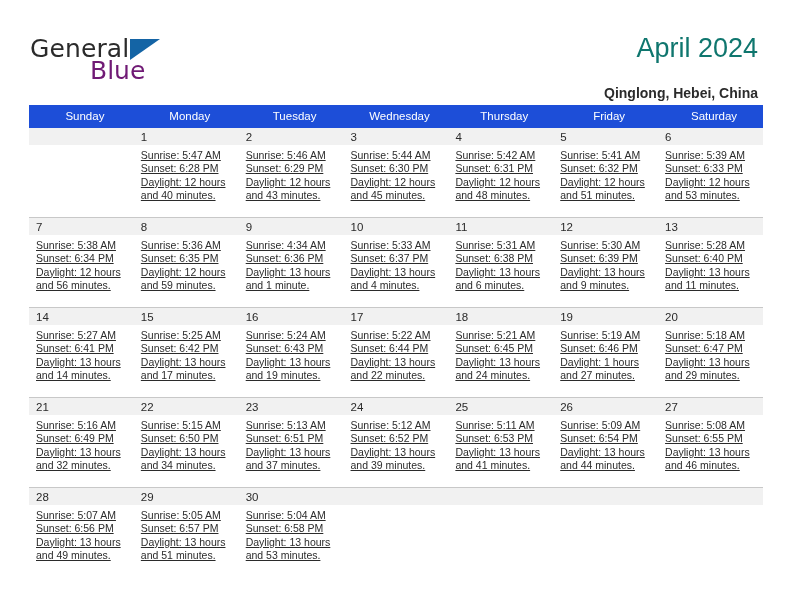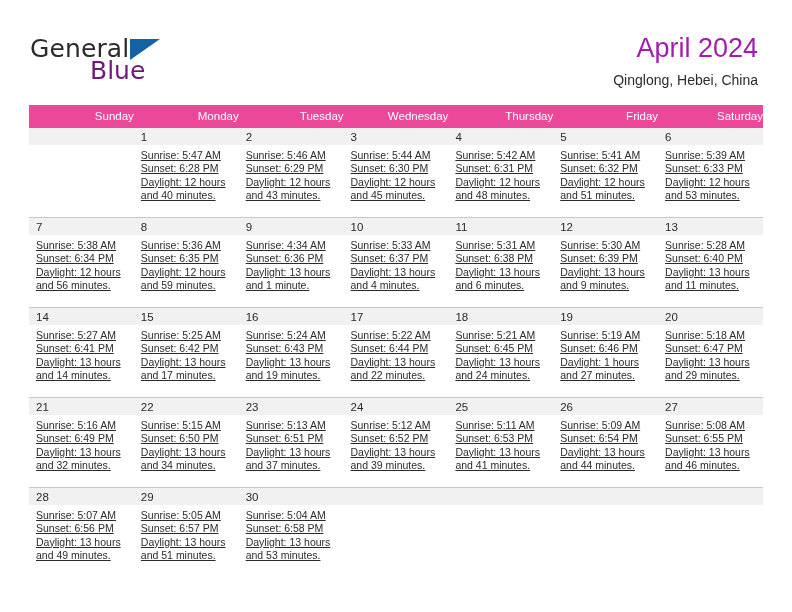--- a/index.html
+++ b/index.html
@@ -70,48 +70,48 @@
 
   .title-block {
     position: absolute;
     right: 34px;
     top: 32px;
     text-align: right;
   }
   .cal-title {
     font-size: 27px;
     font-weight: 400;
-    color: #a21caf;
+    color: #0f766e;
     line-height: 32px;
     white-space: nowrap;
   }
   .cal-subtitle {
-    margin-top: 8px;
+    margin-top: 21px;
     font-size: 14px;
-    font-weight: 400;
+    font-weight: 700;
     color: #2b2b2b;
     line-height: 17px;
     white-space: nowrap;
   }
 
   
   .calendar {
     position: absolute;
     left: 29px;
     top: 105px;
     width: 734px;
     border-collapse: collapse;
     table-layout: fixed;
   }
   .calendar th {
-    background: #ec4899;
+    background: #1d4ed8;
     color: #ffffff;
     font-size: 11.5px;
     font-weight: 400;
-    text-align: right;
+    text-align: center;
     padding: 5px 0 5px 7px;
     height: 11px;
     border: none;
     line-height: 13px;
   }
   .calendar td {
     vertical-align: top;
     padding: 0;
     border: none;
     width: 104.85px;

